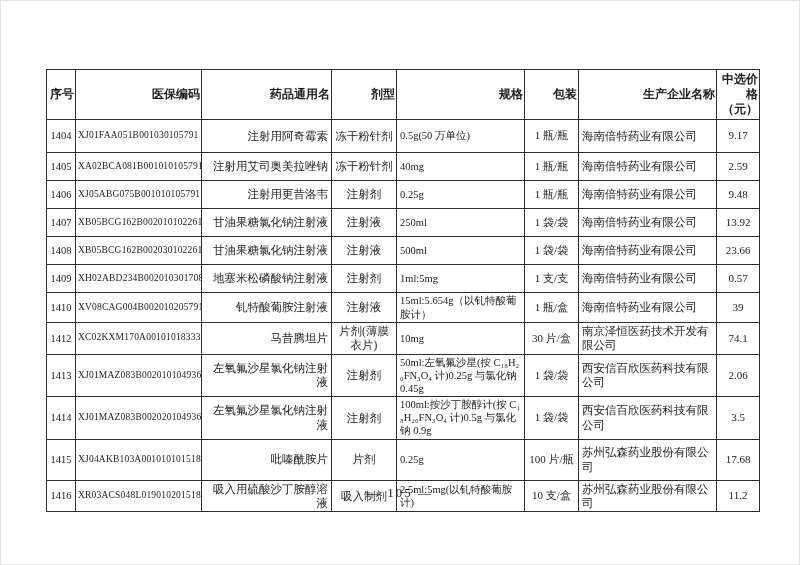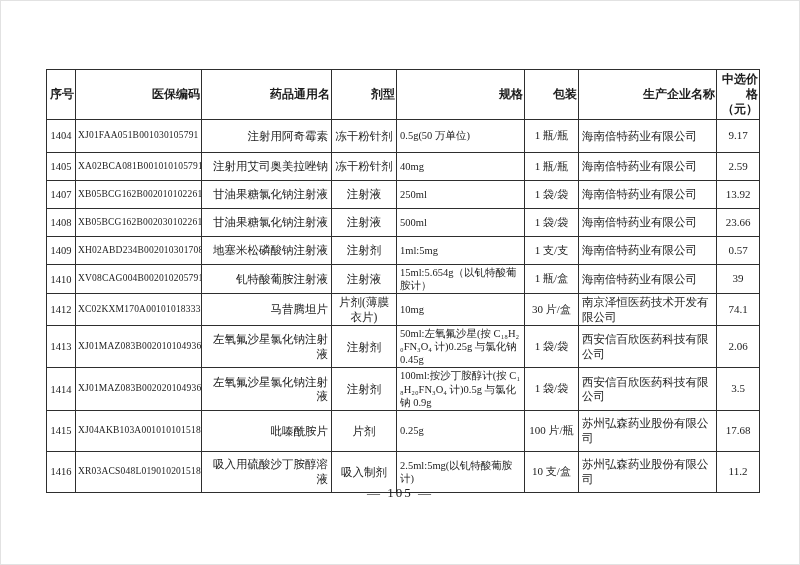--- a/index.html
+++ b/index.html
@@ -106,20 +106,30 @@
       <td class="c-serial">1405</td>
       <td class="c-code">XA02BCA081B001010105791</td>
       <td class="c-name">注射用艾司奥美拉唑钠</td>
       <td class="c-form">冻干粉针剂</td>
       <td class="c-spec">40mg</td>
       <td class="c-pack">1 瓶/瓶</td>
       <td class="c-mfr">海南倍特药业有限公司</td>
       <td class="c-price">2.59</td>
     </tr>
         <tr>
+      <td class="c-serial">1406</td>
+      <td class="c-code">XJ05ABG075B001010105791</td>
+      <td class="c-name">注射用更昔洛韦</td>
+      <td class="c-form">注射剂</td>
+      <td class="c-spec">0.25g</td>
+      <td class="c-pack">1 瓶/瓶</td>
+      <td class="c-mfr">海南倍特药业有限公司</td>
+      <td class="c-price">9.48</td>
+    </tr>
+        <tr>
       <td class="c-serial">1407</td>
       <td class="c-code">XB05BCG162B002010102261</td>
       <td class="c-name">甘油果糖氯化钠注射液</td>
       <td class="c-form">注射液</td>
       <td class="c-spec">250ml</td>
       <td class="c-pack">1 袋/袋</td>
       <td class="c-mfr">海南倍特药业有限公司</td>
       <td class="c-price">13.92</td>
     </tr>
         <tr>

